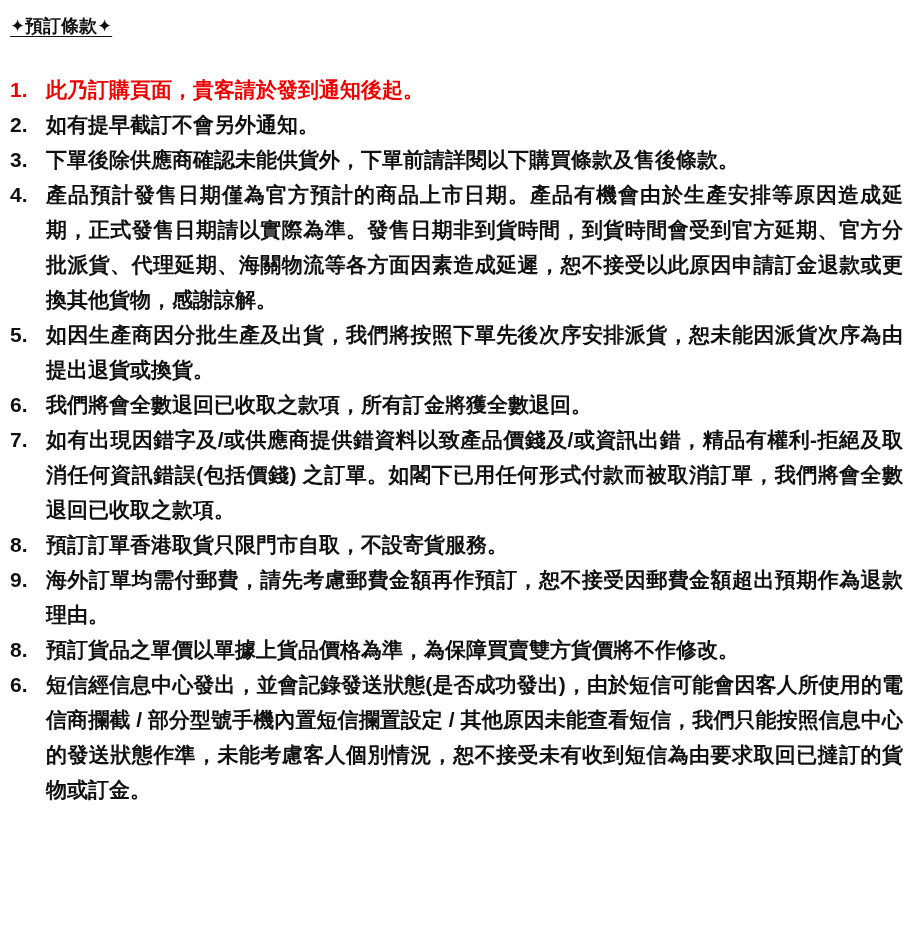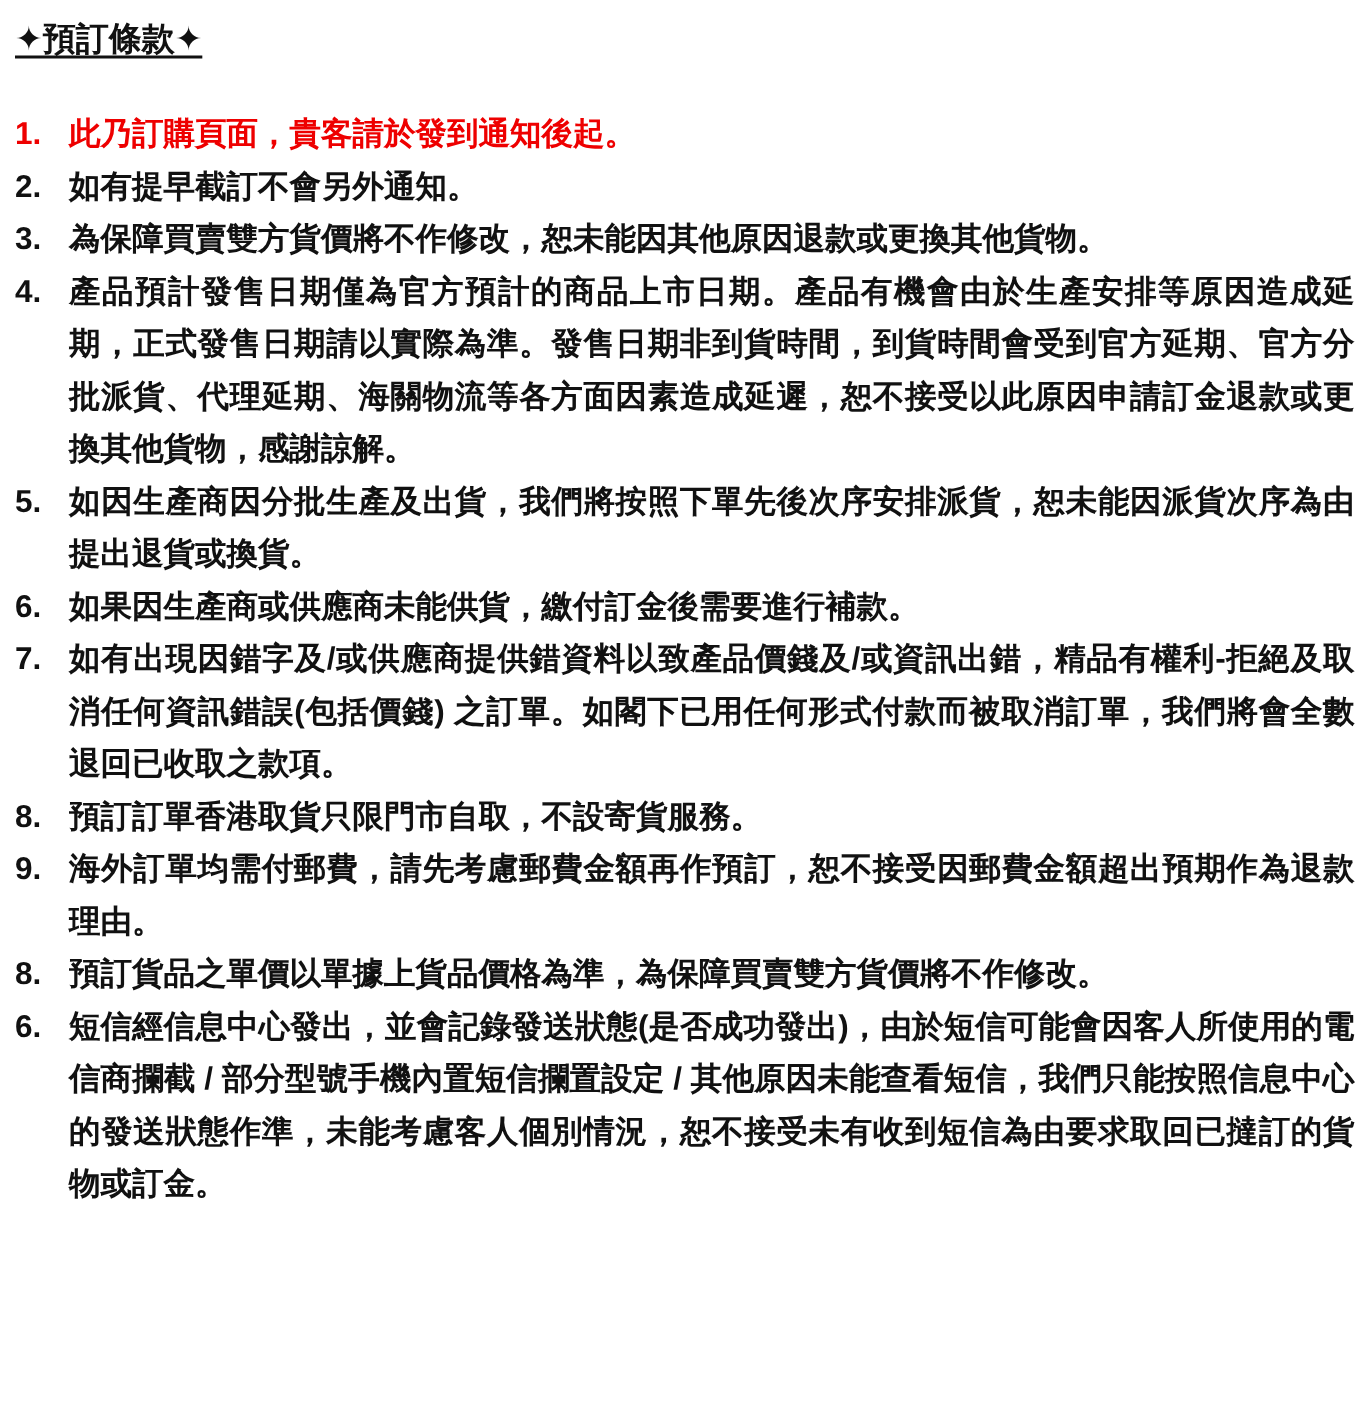--- a/index.html
+++ b/index.html
@@ -17,21 +17,21 @@
   }
   .page-header{
     margin:0 0 22px 0;
     font-size:22px;line-height:28px;
     color:var(--red);
     text-decoration:underline;
     text-underline-offset:4px;
   }
   .section-title{
     margin:0 0 16px 0;
-    font-size:22px;line-height:28px;
+    font-size:18px;line-height:28px;
     color:var(--ink);
     text-decoration:underline;
     text-underline-offset:4px;
     font-weight:bold;
     display:inline-block;
     text-align:center;
   }
   .title-row{margin:0 0 16px 0;}
   ol.terms{
     list-style:none;margin:0;padding:0;
@@ -68,33 +68,33 @@
       <li class="red-item">
         <span class="num">1.</span>
         <span class="itext"><span>此乃訂購頁面，貴客請於發到通知後起。</span></span>
       </li>
       <li>
         <span class="num">2.</span>
         <span class="itext"><span>如有提早截訂不會另外通知。</span></span>
       </li>
       <li>
         <span class="num">3.</span>
-        <span class="itext"><span>為保障買賣雙方貨價將不作修改，恕未能因其他原因退款或更換其他貨物。</span></span>
+        <span class="itext"><span>下單後除供應商確認未能供貨外，下單前請詳閱以下購買條款及售後條款。</span></span>
       </li>
       <li>
         <span class="num">4.</span>
         <span class="itext"><span>產品預計發售日期僅為官方預計的商品上市日期。產品有機會由於生產安排等原因造成延期，正式發售日期請以實際為準。發售日期非到貨時間，到貨時間會受到官方延期、官方分批派貨、代理延期、海關物流等各方面因素造成延遲，恕不接受以此原因申請訂金退款或更換其他貨物，感謝諒解。</span></span>
       </li>
       <li>
         <span class="num">5.</span>
         <span class="itext"><span>如因生產商因分批生產及出貨，我們將按照下單先後次序安排派貨，恕未能因派貨次序為由提出退貨或換貨。</span></span>
       </li>
       <li>
         <span class="num">6.</span>
-        <span class="itext"><span>如果因生產商或供應商未能供貨，繳付訂金後需要進行補款。</span></span>
+        <span class="itext"><span>我們將會全數退回已收取之款項，所有訂金將獲全數退回。</span></span>
       </li>
       <li>
         <span class="num">7.</span>
         <span class="itext"><span>如有出現因錯字及/或供應商提供錯資料以致產品價錢及/或資訊出錯，精品有權利-拒絕及取消任何資訊錯誤(包括價錢) 之訂單。如閣下已用任何形式付款而被取消訂單，我們將會全數退回已收取之款項。</span></span>
       </li>
       <li>
         <span class="num">8.</span>
         <span class="itext"><span>預訂訂單香港取貨只限門市自取，不設寄貨服務。</span></span>
       </li>
       <li>

